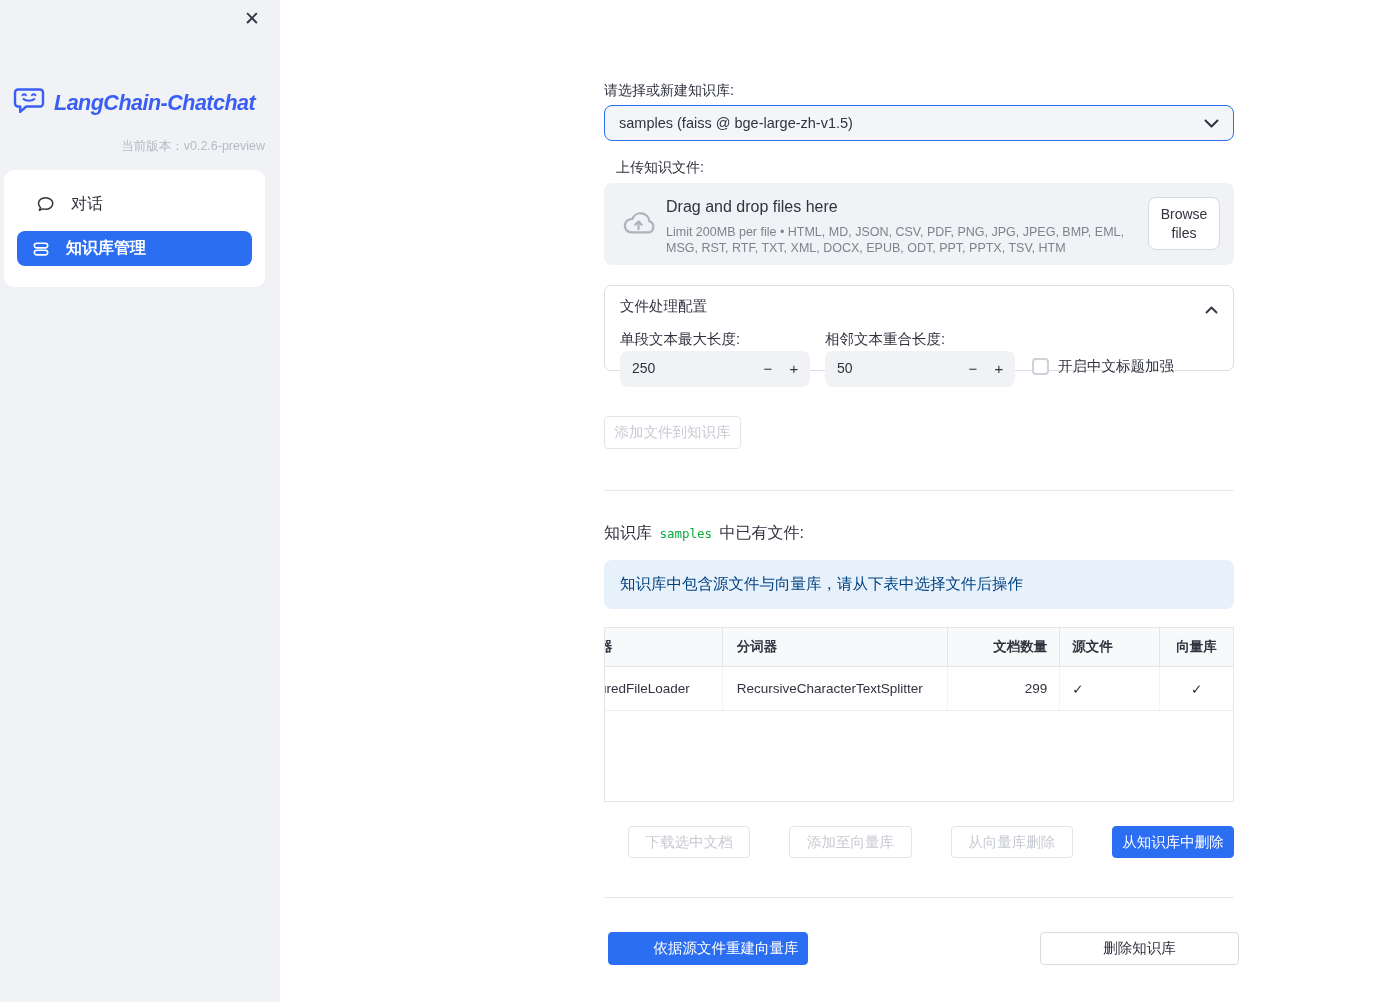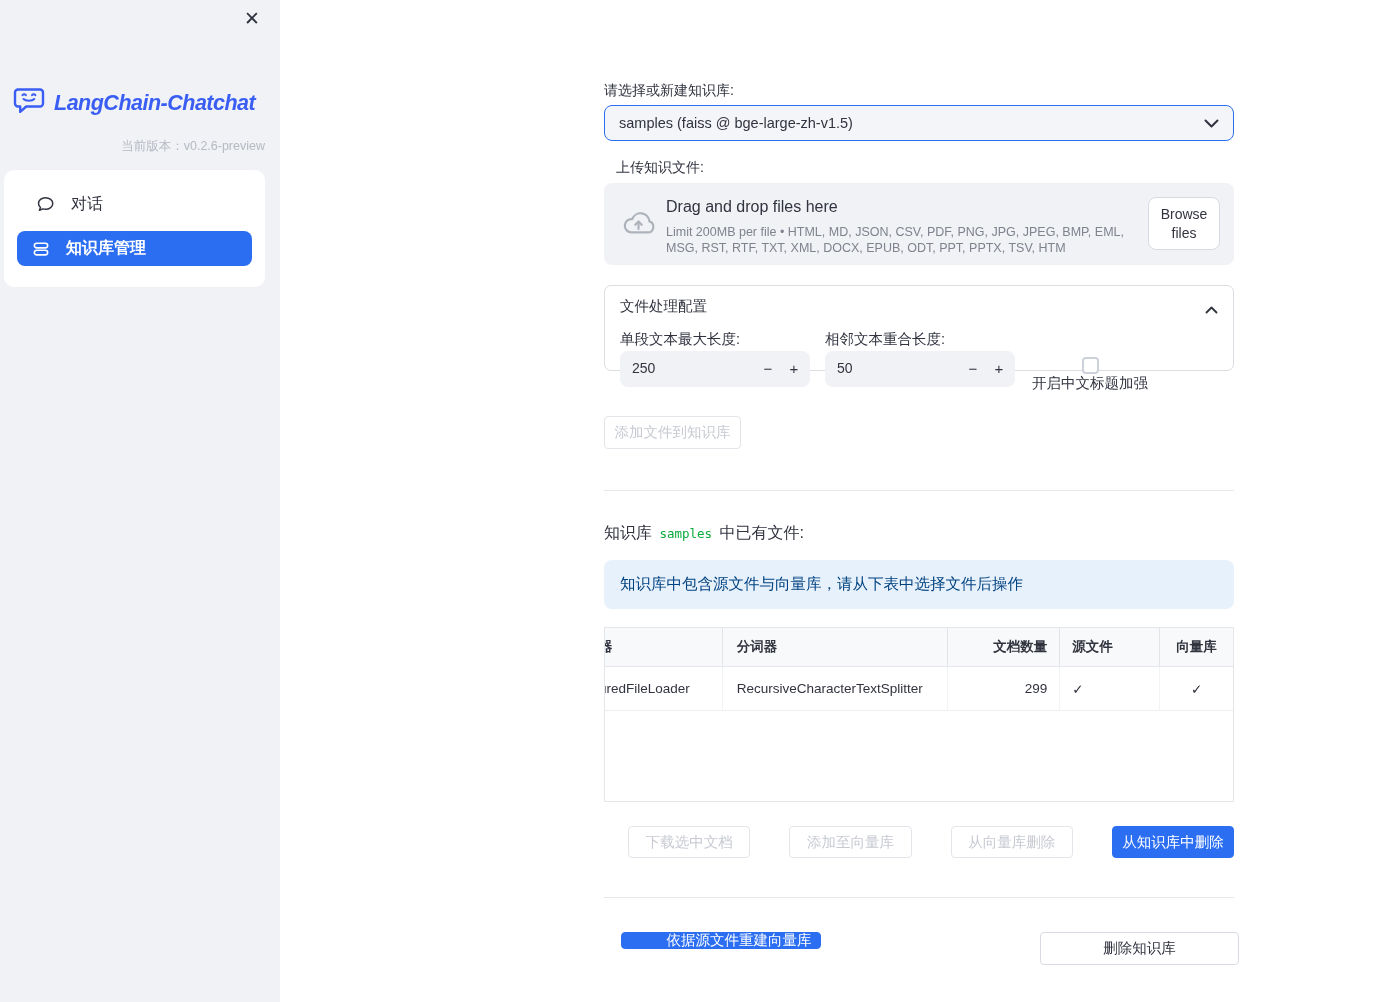--- a/index.html
+++ b/index.html
@@ -48,21 +48,21 @@
   .exp-chevron { position:absolute; right:15px; top:14px; }
   .num-label1 { position:absolute; left:15px; top:44px; font-size:14.5px; }
   .num-label2 { position:absolute; left:220px; top:44px; font-size:14.5px; }
   .num-input { position:absolute; top:65px; width:190px; height:36px; background:#f0f2f6;
     border-radius:8px; }
   .num-input .nv { position:absolute; left:12px; top:9px; font-size:14px; }
   .num-input .step { position:absolute; top:8px; width:20px; height:20px; text-align:center;
     font-size:15px; color:#31333f; cursor:pointer; line-height:20px; }
   .num-input .minus { right:32px; }
   .num-input .plus  { right:6px; }
-  .checkbox-row { position:absolute; left:427px; top:71px; display:flex; align-items:center; gap:0;flex-direction:column; }
+  .checkbox-row { position:absolute; left:427px; top:71px; display:flex; align-items:center; gap:9px; }
   .checkbox { width:17px; height:17px; border:2px solid #cdd1d9; border-radius:4px;
     background:#ffffff; cursor:pointer; }
   .checkbox-label { font-size:14.5px; }
 
   .btn { border-radius:4px; font-size:14.5px; display:flex; align-items:center;
     justify-content:center; cursor:pointer; background:#ffffff; }
   .btn.disabled { border:1px solid #e3e5ea; color:#c7cad2; cursor:default; }
   .btn.primary { background:#2b6ef2; border:1px solid #2b6ef2; color:#ffffff; }
   .btn.secondary { border:1px solid #d8dbe1; color:#31333f;margin-left:6px; }
   .add-btn { top:416px; left:0; width:137px; height:33px; }
@@ -91,21 +91,21 @@
   .c0 { width:118px; padding-left:0; }
   .c1 { width:226px; padding-left:14px;text-align:center; }
   .c2 { width:112px; justify-content:flex-end; }
   .c3 { width:100px; }
   .c4 { width:73px;justify-content:center; }
   .clip-l { margin-left:-6px; }
 
   .actions { top:826px; left:0; width:630px; display:flex; gap:15px; }
   .actions .btn { width:146px; height:32px;margin-left:24px; }
 
-  .rebuild-btn { top:932px; left:17px; width:200px; height:17px;padding-left:36px; }
+  .rebuild-btn { top:932px; left:4px; width:200px; height:33px;padding-left:36px; }
   .deletekb-btn { top:932px; left:430px; width:199px; height:33px; }
 </style>
 </head>
 <body>
 
 <div class="page">
 
   <div class="sidebar">
     <div class="close-btn">✕</div>
 

